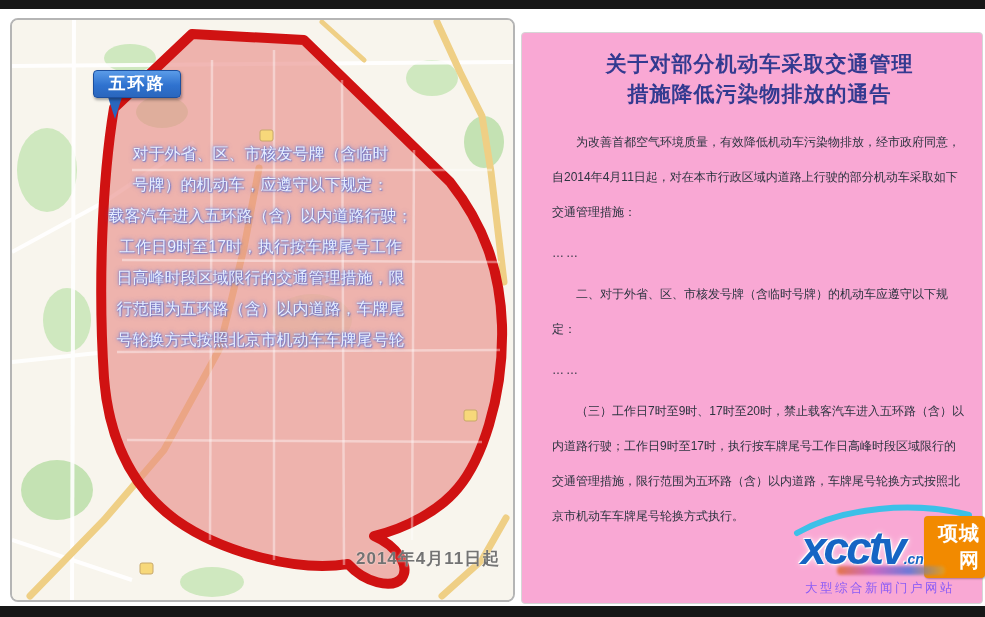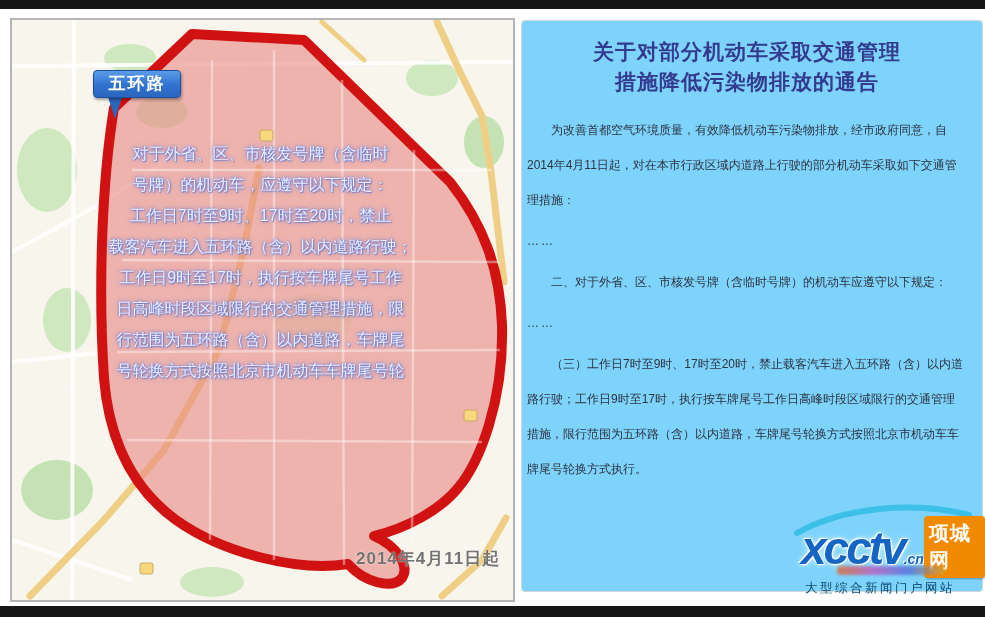--- a/index.html
+++ b/index.html
@@ -4,55 +4,55 @@
 <style>
   html,body{margin:0;padding:0;}
   body{font-family:"Liberation Sans", sans-serif; background:#ffffff;}
   .stage{position:relative;width:985px;height:617px;background:#ffffff;overflow:hidden;}
   .bar{position:absolute;left:0;width:985px;background:#171717;}
   .bar-top{top:0;height:9px;}
   .bar-bottom{top:606px;height:11px;}
 
   
   .map-panel{position:absolute;left:10px;top:18px;width:505px;height:584px;
-    border:2px solid #b5b5b5;border-radius:0;box-sizing:border-box;overflow:hidden;background:#f8f5ed;}
+    border:2px solid #b5b5b5;border-radius:8px;box-sizing:border-box;overflow:hidden;background:#f8f5ed;}
   .map-svg{position:absolute;left:0;top:0;}
   .callout{position:absolute;left:81px;top:50px;min-width:86px;height:26px;
     background:linear-gradient(180deg,#5b9ce8 0%,#2f72cf 55%,#2a66bd 100%);
     border:1px solid #1c4f9e;border-radius:4px;color:#ffffff;font-weight:bold;font-size:17px;
     text-align:center;line-height:26px;letter-spacing:2px;box-shadow:1px 2px 3px rgba(0,0,0,.35);z-index:6;}
   .callout-tail{position:absolute;left:96px;top:77px;width:0;height:0;z-index:5;
     border-left:7px solid transparent;border-right:7px solid transparent;border-top:22px solid #2a66bd;}
   .map-text{position:absolute;left:76px;top:118px;width:345px;z-index:4;text-align:center;
     color:#e9efff;font-weight:normal;font-size:16px;line-height:31px;
     text-shadow:0 0 2px #5a74d8,0 0 5px rgba(80,110,215,.75),1px 1px 1px rgba(70,90,200,.5);}
   .map-date{position:absolute;left:344px;top:527px;z-index:4;color:#737373;font-weight:bold;
     font-size:17px;letter-spacing:1px;text-shadow:0 0 2px rgba(255,255,255,.8);}
 
   
-  .notice-panel{position:absolute;left:521px;top:20px;width:462px;height:572px;box-sizing:border-box;
-    background:#7dd3fc;border:1px solid #d6d6d6;border-radius:4px;padding:14px 15px 0 5px;}
+  .notice-panel{position:absolute;left:521px;top:32px;width:462px;height:572px;box-sizing:border-box;
+    background:#f9a8d4;border:1px solid #d6d6d6;border-radius:4px;padding:14px 15px 0 30px;}
   .notice-title{text-align:center;font-weight:bold;font-size:21px;line-height:30px;
     letter-spacing:1px;margin:2px 0 16px 0;}
   .notice-body p{margin:0 0 6px 0;font-size:12px;line-height:35px;color:#2d3440;}
   .para{text-indent:2em;}
   .dots{text-indent:0;letter-spacing:2px;}
 
   
   .watermark{position:absolute;left:789px;top:499px;width:196px;height:106px;z-index:9;}
   .wm-swoosh{position:absolute;left:2px;top:0;}
   .wm-logo{position:absolute;left:12px;top:22px;font-style:italic;font-weight:bold;font-size:46px;
     letter-spacing:-3px;color:#1565c4;
     text-shadow:0 0 3px #ffffff,0 0 6px #ffffff,1px 1px 0 #ffffff,-1px -1px 0 #ffffff;}
   .wm-cn{font-size:14px;font-style:italic;font-weight:bold;letter-spacing:0;vertical-align:baseline;}
   .wm-badge{position:absolute;left:135px;top:17px;padding:4px 5px;border-radius:4px;
-    color:#ffffff;font-weight:bold;font-size:20px;letter-spacing:1px;box-shadow:1px 1px 2px rgba(0,0,0,.3);}
+    color:#ffffff;font-weight:bold;font-size:20px;letter-spacing:1px;box-shadow:1px 1px 2px rgba(0,0,0,.3);text-align:right;}
   .wm-blur{position:absolute;left:48px;top:67px;width:108px;height:9px;border-radius:4px;opacity:.8;
     background:linear-gradient(90deg,#e06a2a,#c05ac0,#4f6fd8,#e0a02a);filter:blur(1.4px);}
-  .wm-tagline{position:absolute;left:16px;top:81px;font-size:12.5px;color:#0c4a6e;letter-spacing:2.5px;}
+  .wm-tagline{position:absolute;left:16px;top:81px;font-size:12.5px;color:#8b5cf6;letter-spacing:2.5px;}
 </style>
 </head>
 <body>
 
 <div class="stage">
 
   <div class="bar bar-top"></div>
   <div class="bar bar-bottom"></div>
 
   <div class="map-panel">
@@ -115,21 +115,20 @@
     </svg>
 
     <div class="callout-tail"></div>
     <div class="callout">
       <span>五环路</span>
     </div>
 
     <div class="map-text">
       <div>对于外省、区、市核发号牌（含临时</div>
       <div>号牌）的机动车，应遵守以下规定：</div>
-      <div>工作日7时至9时、17时至20时，禁止</div>
       <div>载客汽车进入五环路（含）以内道路行驶；</div>
       <div>工作日9时至17时，执行按车牌尾号工作</div>
       <div>日高峰时段区域限行的交通管理措施，限</div>
       <div>行范围为五环路（含）以内道路，车牌尾</div>
       <div>号轮换方式按照北京市机动车车牌尾号轮</div>
     </div>
 
     <div class="map-date">2014年4月11日起</div>
   </div>
 

